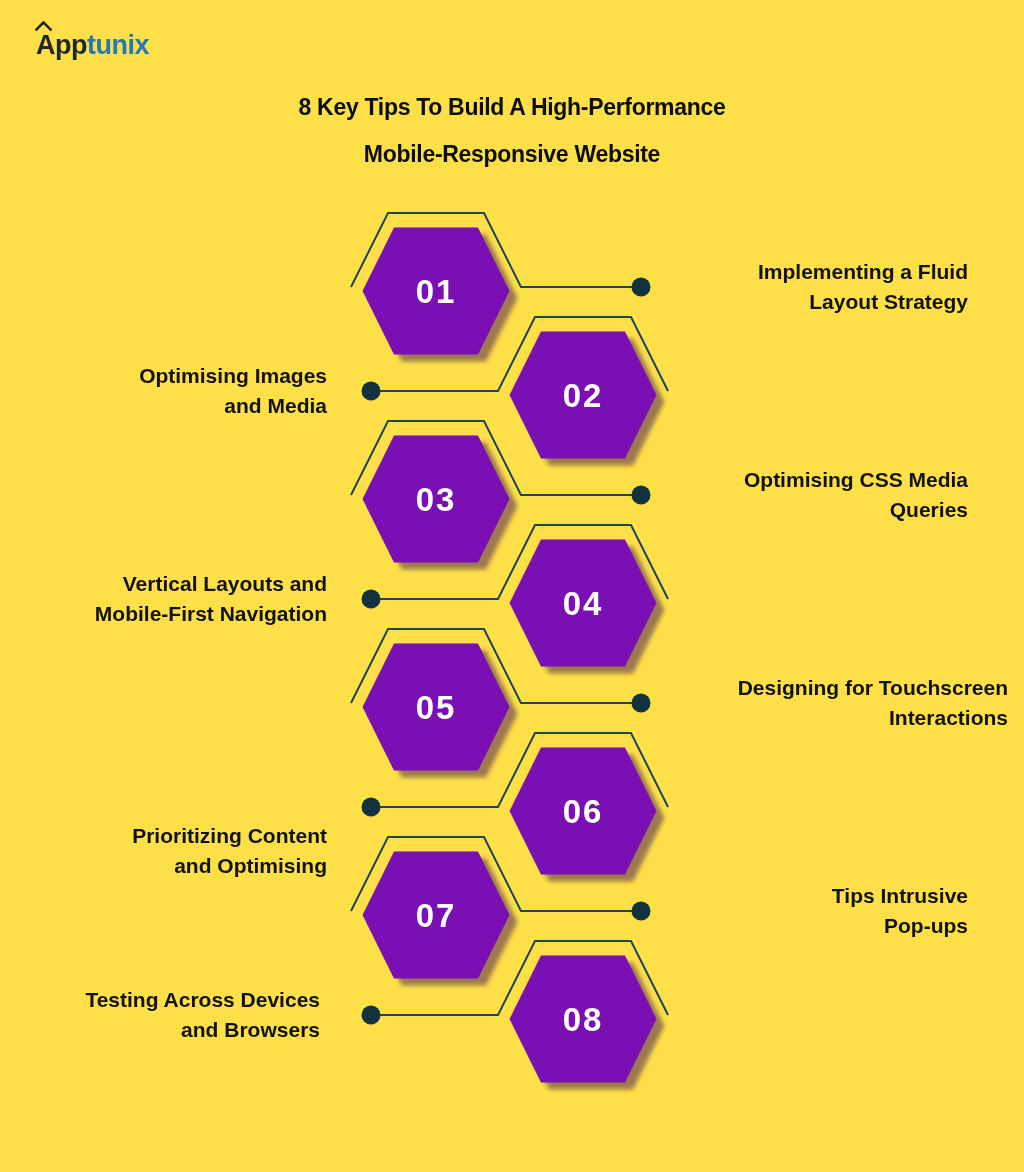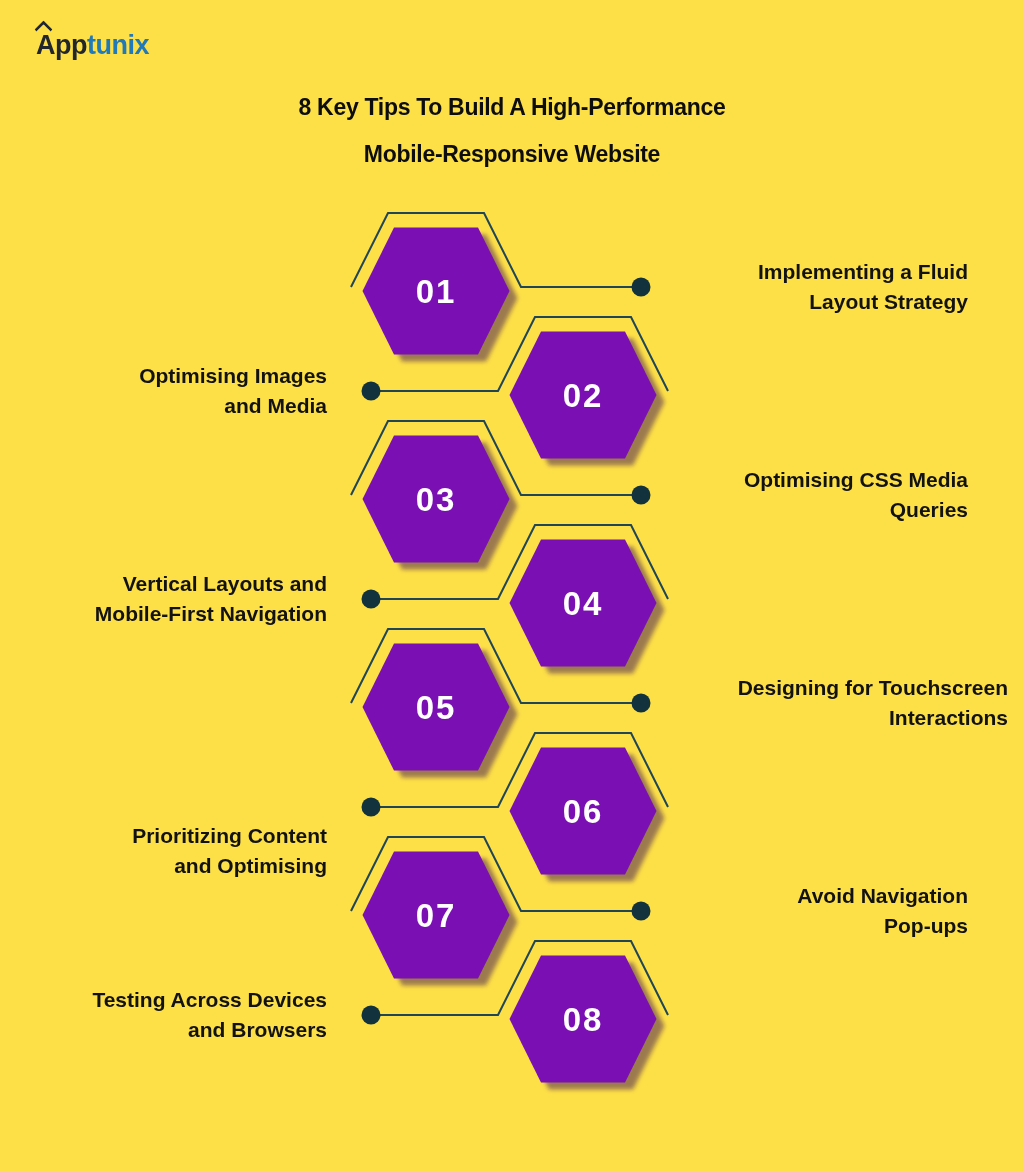--- a/index.html
+++ b/index.html
@@ -127,22 +127,22 @@
       </div>
       <div class="label right" style="top: 673px; left: 692px; margin-left: 36px;">
         <span>Designing for Touchscreen</span>
         <span>Interactions</span>
       </div>
       <div class="label left" style="top: 777px; left: 47px; margin-top: 44px;">
         <span>Prioritizing Content</span>
         <span>and Optimising</span>
       </div>
       <div class="label right" style="top: 881px; left: 688px;">
-        <span>Avoid Navigation</span>
+        <span>Tips Intrusive</span>
         <span>Pop-ups</span>
       </div>
-      <div class="label left" style="top: 985px; left: 47px;">
+      <div class="label left" style="top: 985px; left: 40px;">
         <span>Testing Across Devices</span>
         <span>and Browsers</span>
       </div>
     </div>
 
 </div>
 
 </body></html>

